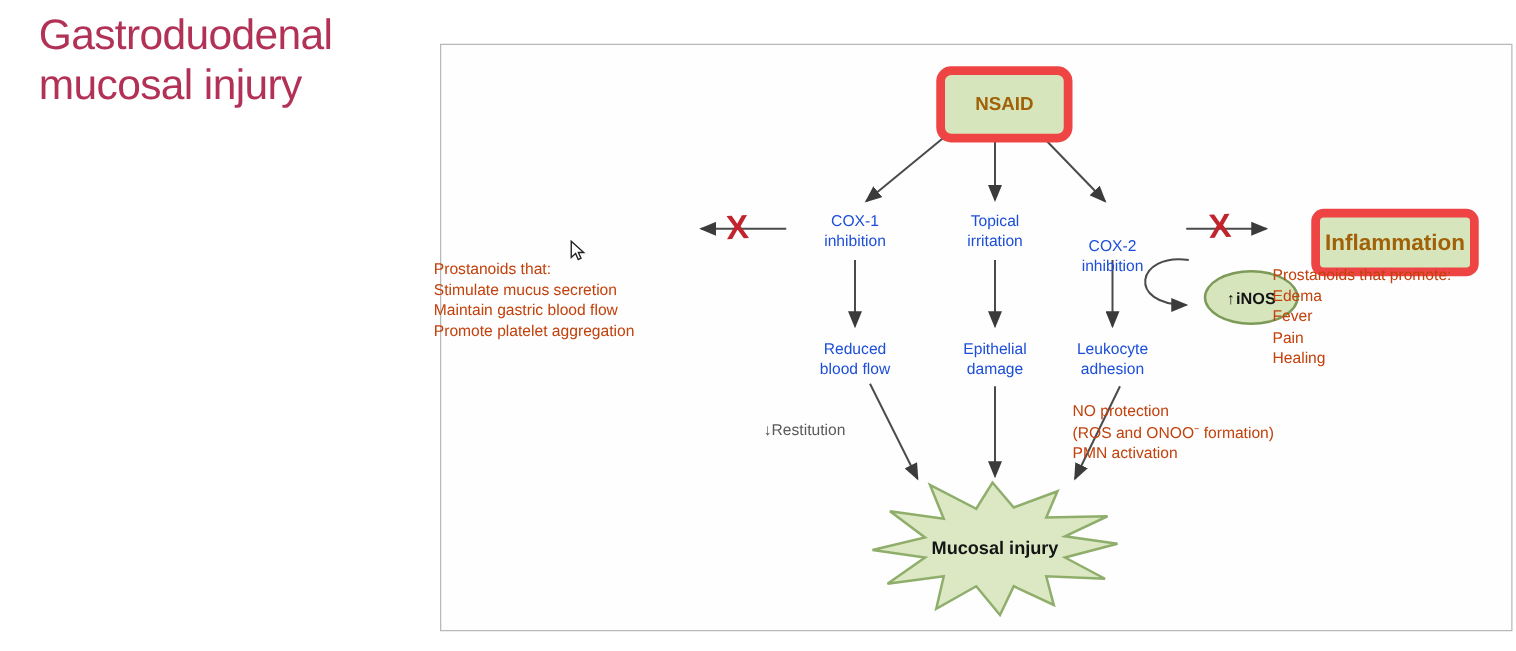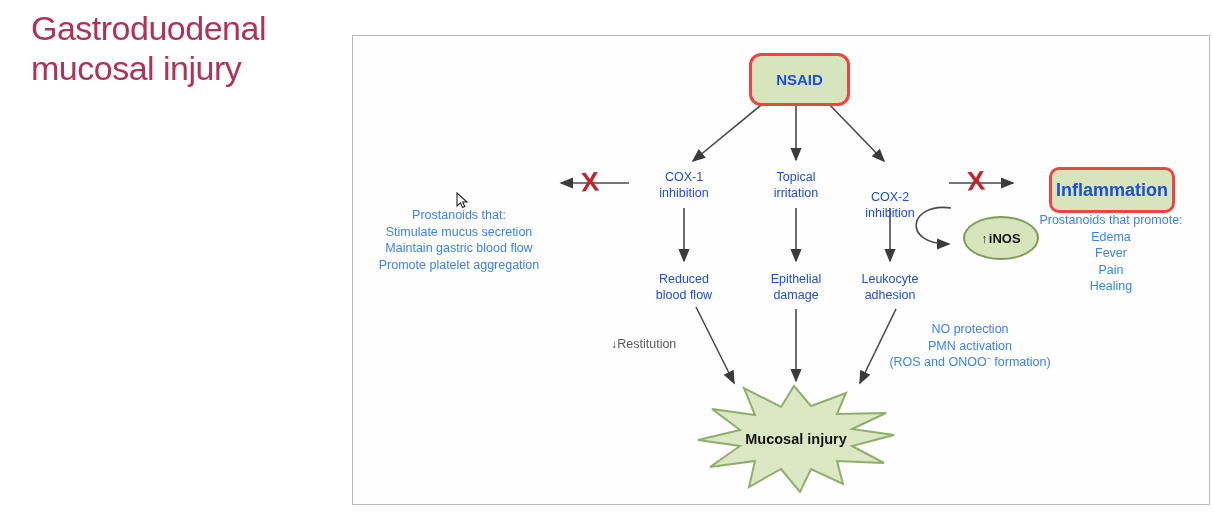--- a/index.html
+++ b/index.html
@@ -4,32 +4,32 @@
 <style>
   html,body{margin:0;padding:0;background:#ffffff;}
   #stage{position:relative;width:1213px;height:521px;background:#ffffff;overflow:hidden;
          font-family:"Liberation Sans", sans-serif;}
   .page-title{position:absolute;left:31px;top:8px;width:330px;
               font-size:34px;line-height:40px;font-weight:400;color:#b23156;letter-spacing:-0.5px;}
   .frame{position:absolute;left:352px;top:35px;width:856px;height:468px;
          border:1px solid #b9b9b9;background:#fefefe;}
   .lines-svg{position:absolute;left:0;top:0;width:856px;height:468px;}
   .gbox{position:absolute;display:flex;align-items:center;justify-content:center;
-        background:#d6e5bc;border:3px solid #ef4444;border-radius:10px;
-        font-weight:bold;color:#1d4ed8;}
+        background:#d6e5bc;border:7px solid #ef4444;border-radius:10px;
+        font-weight:bold;color:#a16207;}
   .gbox.nsaid{left:396px;top:17px;width:95px;height:47px;font-size:15px;border-radius:12px;}
   .gbox.gi{left:44px;top:130px;width:126px;height:41px;font-size:14px;}
   .gbox.infl{left:696px;top:131px;width:120px;height:40px;font-size:18px;text-align:right;}
   .ellipse{position:absolute;left:610px;top:180px;width:72px;height:40px;border-radius:50%;
            background:#d6e5bc;border:2px solid #7d9a58;display:flex;align-items:center;justify-content:center;
            font-weight:bold;font-size:13px;color:#141414;}
   .ellipse .up{font-weight:bold;margin-right:1px;}
   .col-label{position:absolute;width:110px;text-align:center;color:#1d4ed8;
              font-size:12.5px;line-height:16px;}
-  .notes{position:absolute;text-align:center;color:#3b82f6;font-size:12.5px;line-height:16.5px;}
+  .notes{position:absolute;color:#c2410c;font-size:12.5px;line-height:16.5px;}
   .redx{position:absolute;width:34px;height:32px;display:flex;align-items:center;justify-content:center;
         color:#c2242e;font-size:27px;font-weight:800;transform:rotate(-3deg);}
   .restitution{position:absolute;left:258px;top:301px;color:#5a5a5a;font-size:12.5px;}
   .star-label{position:absolute;left:348px;top:350px;width:190px;height:106px;
               display:flex;align-items:center;justify-content:center;
               font-weight:bold;font-size:14.5px;color:#141414;}
   .cursor{position:absolute;left:102px;top:156px;}
 </style>
 </head>
 <body>
@@ -132,22 +132,22 @@
       <div>Pain</div>
       <div>Healing</div>
     </div>
 
     <div class="restitution">
       <span style="font-weight:bold;">↓</span><span>Restitution</span>
     </div>
 
     <div class="notes" style="left:505px;top:285px;width:224px;">
       <div>NO protection</div>
+      <div>(ROS and ONOO⁻ formation)</div>
       <div>PMN activation</div>
-      <div>(ROS and ONOO⁻ formation)</div>
     </div>
 
     <div class="star-label">
       <span>Mucosal injury</span>
     </div>
 
     <svg class="cursor" width="14" height="18">
       <path d="M2,1 L2,14 L5.5,10.8 L7.6,15.6 L9.8,14.6 L7.7,10 L12,10 Z" fill="#ffffff" stroke="#222222" stroke-width="1.1"></path>
     </svg>
 

